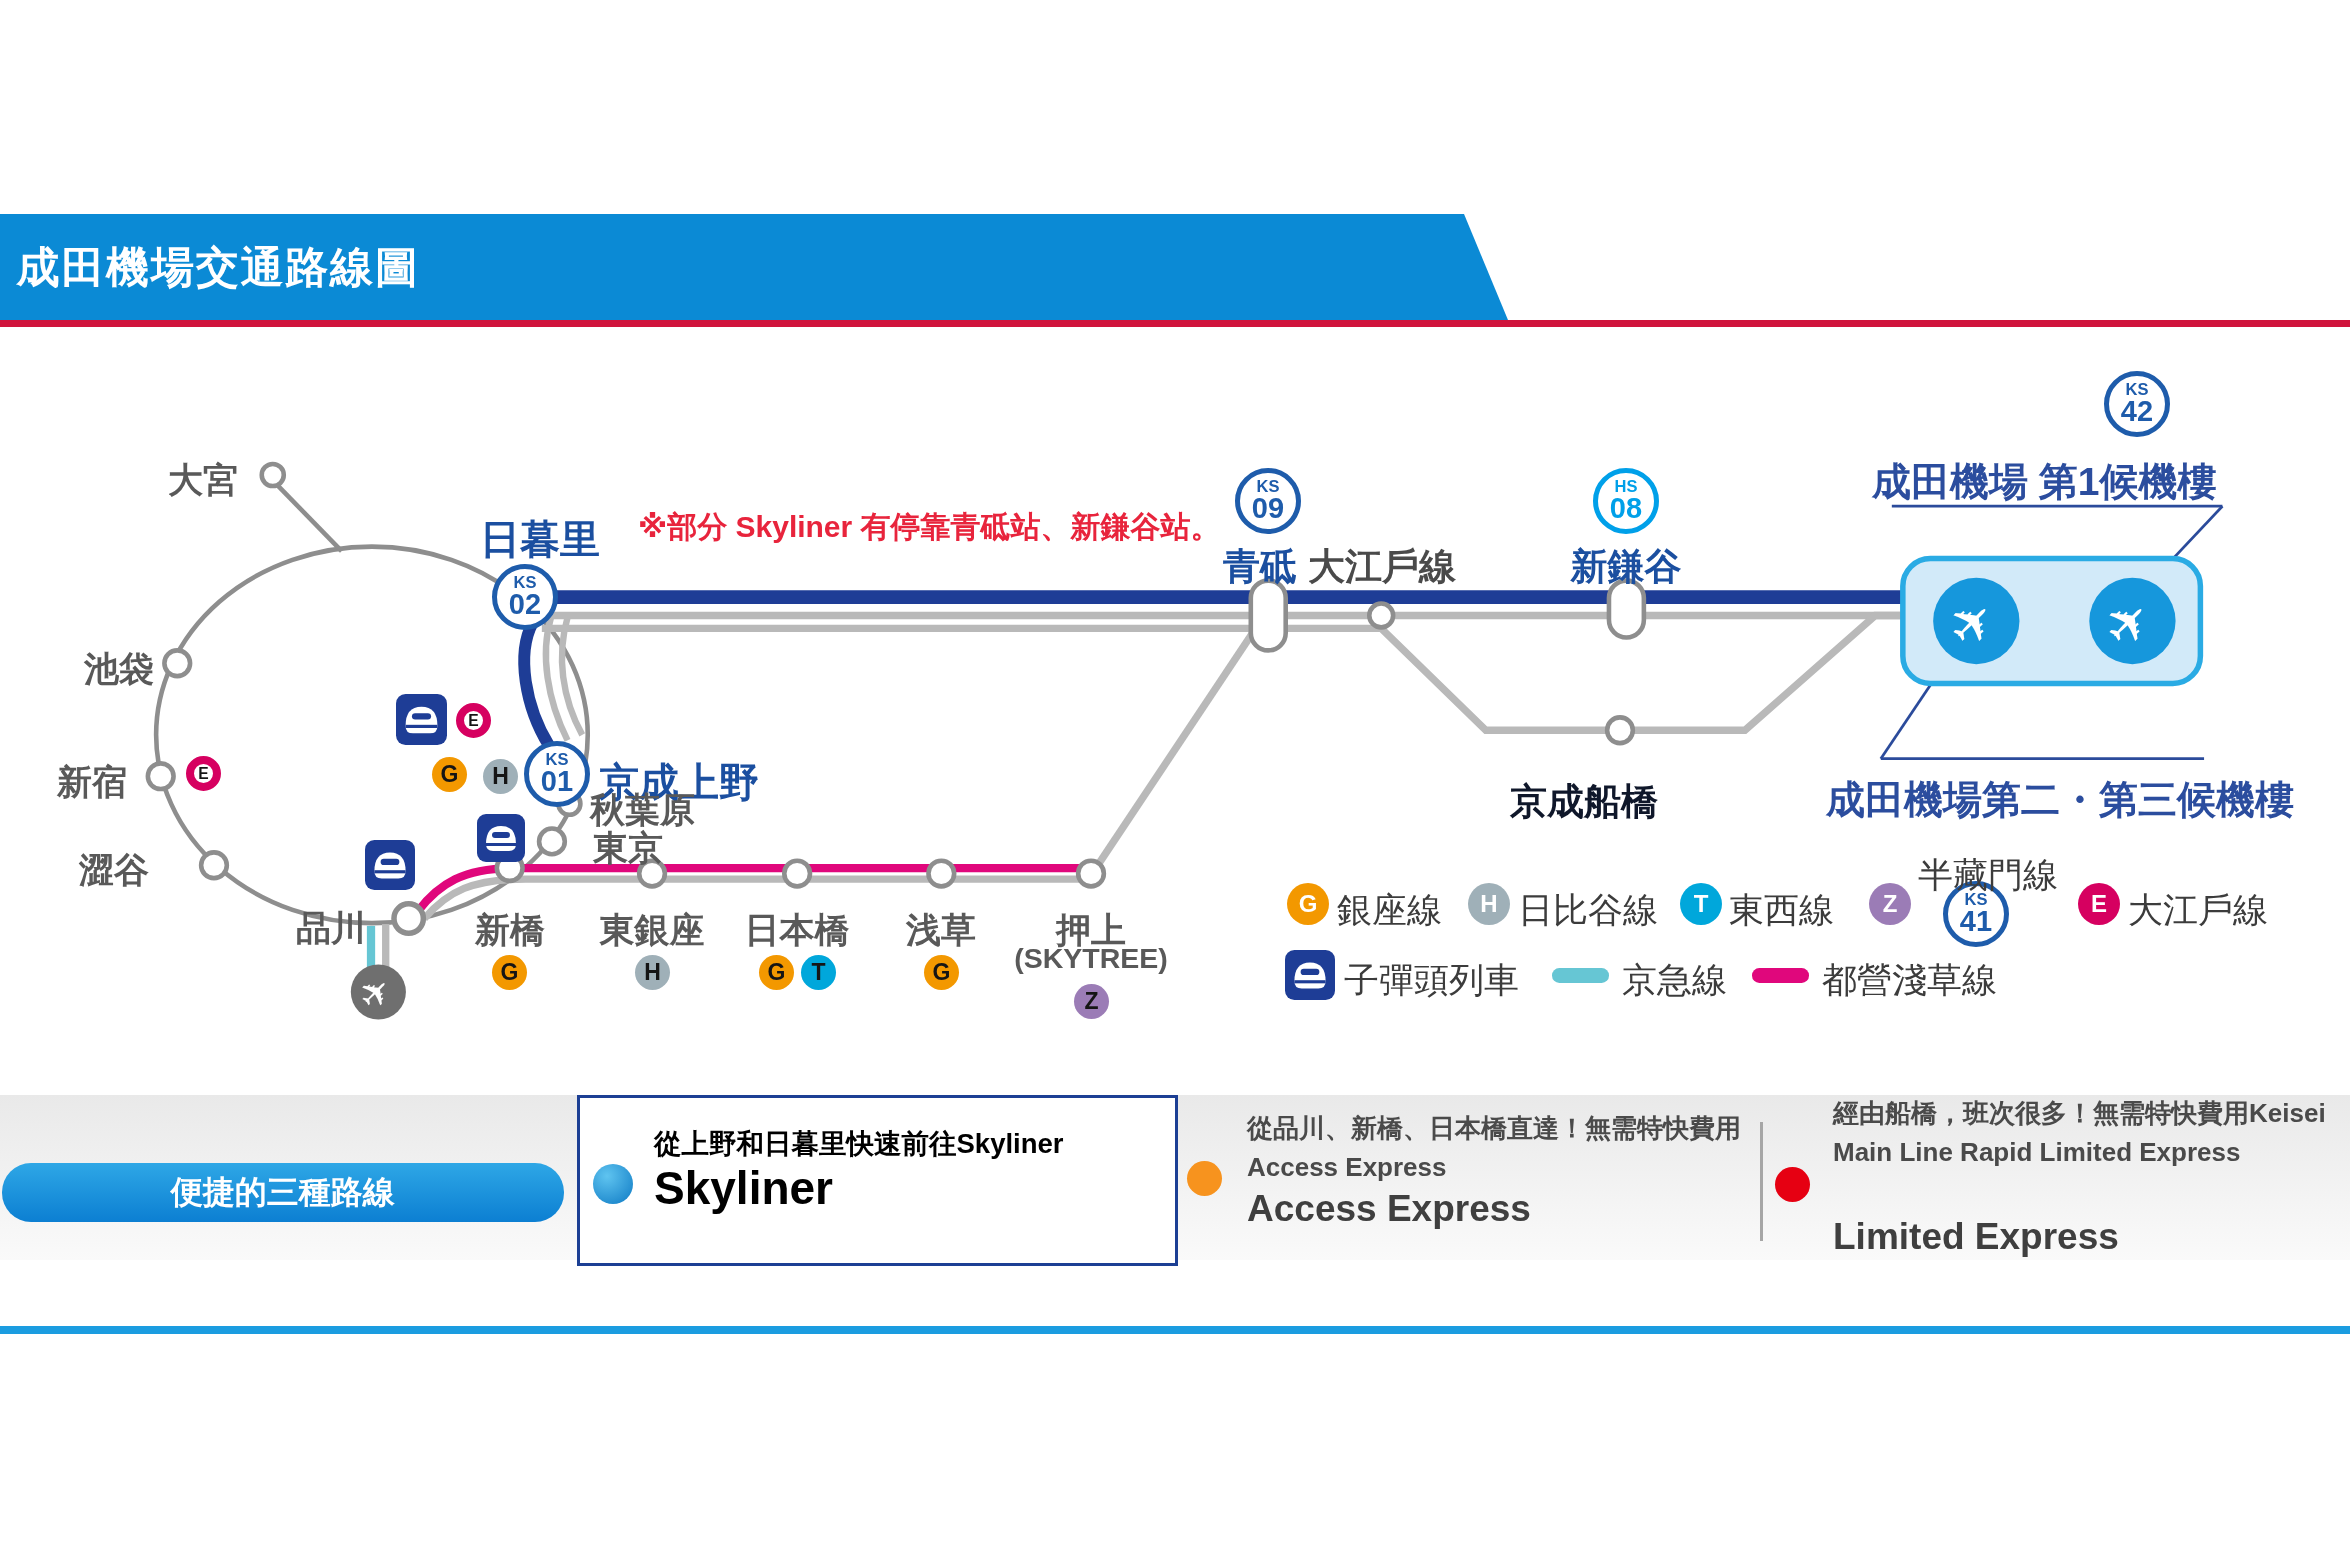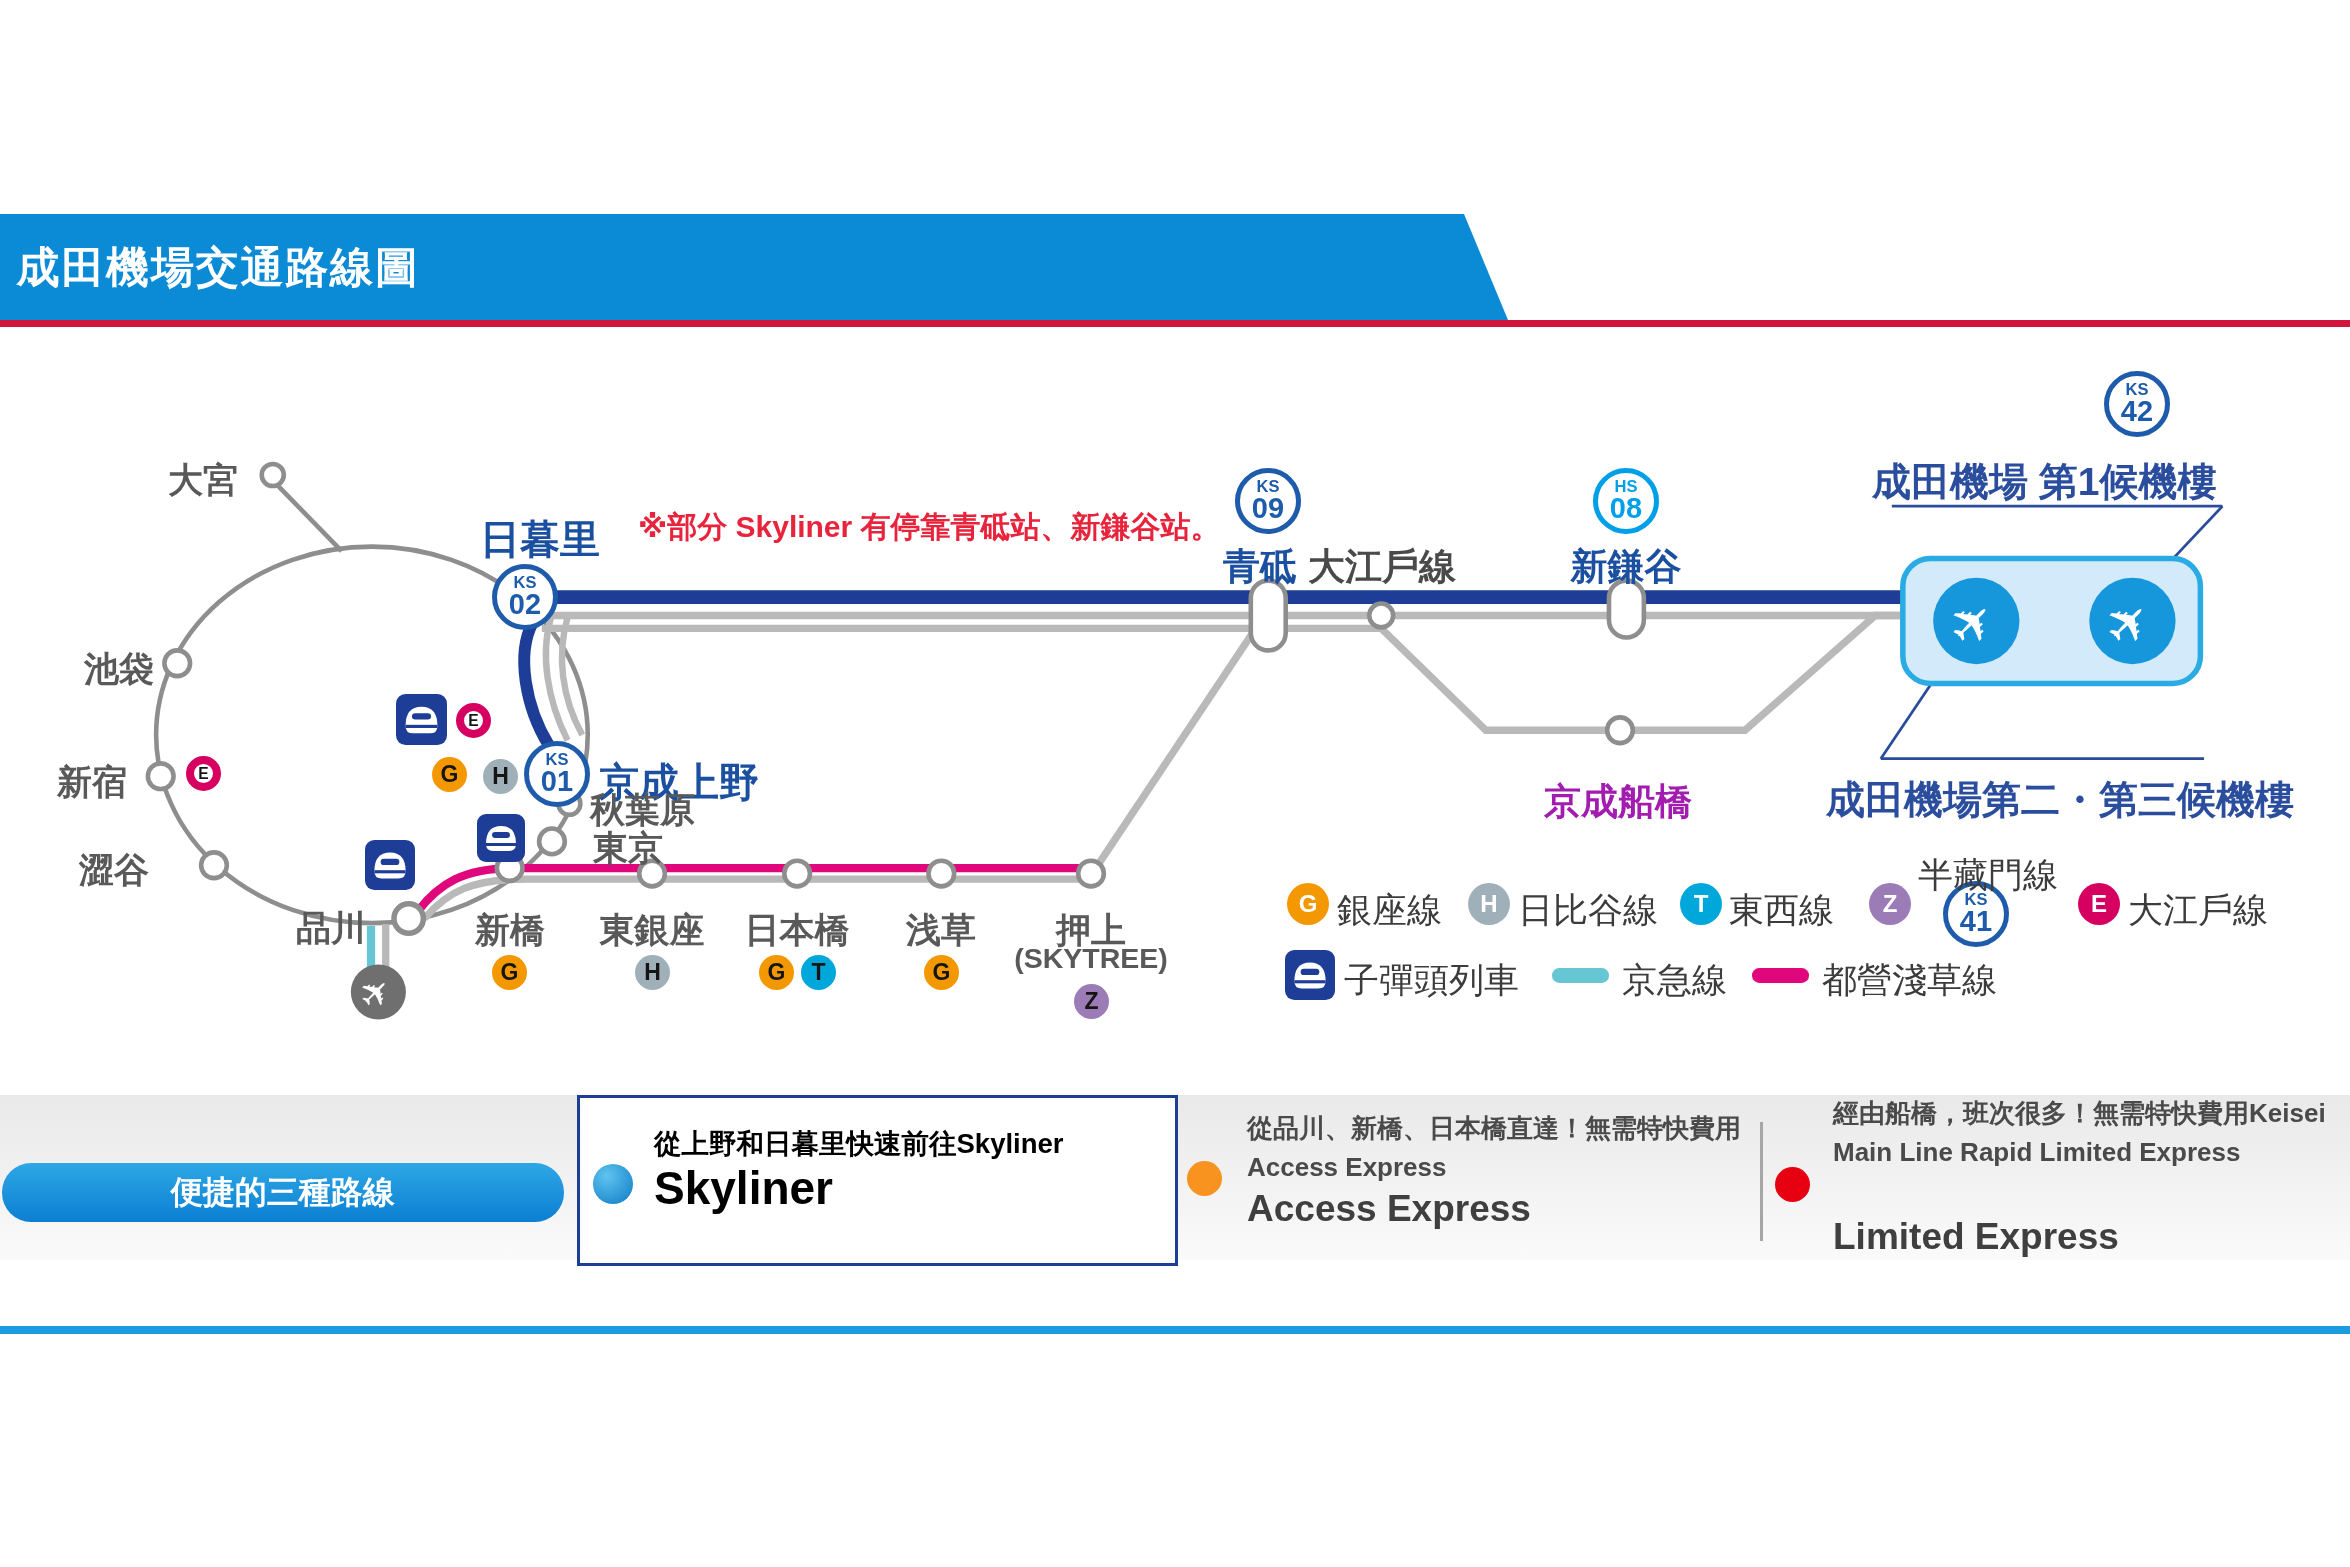--- a/index.html
+++ b/index.html
@@ -168,21 +168,21 @@
   <div class="abs lbl gray" style="left:593px;top:825px">東京</div>
   <div class="abs lbl gray ctr" style="left:510px;top:907px">新橋</div>
   <div class="abs lbl gray ctr" style="left:652px;top:907px">東銀座</div>
   <div class="abs lbl gray ctr" style="left:797px;top:907px">日本橋</div>
   <div class="abs lbl gray ctr" style="left:941px;top:907px">浅草</div>
   <div class="abs lbl gray ctr" style="left:1091px;top:907px">押上</div>
   <div class="abs lbl gray ctr" style="left:1091px;top:942px;font-size:28.5px">(SKYTREE)</div>
   <div class="abs lbl blue ctr" style="left:1260px;top:542px;font-size:37px">青砥</div>
   <div class="abs lbl" style="left:1308px;top:542px;font-size:37px;color:#4a4a4a">大江戶線</div>
   <div class="abs lbl blue ctr" style="left:1626px;top:542px;font-size:37px">新鎌谷</div>
-  <div class="abs lbl ctr" style="left:1618px;top:777px;font-size:37px;color:#a21caf">京成船橋</div>
+  <div class="abs lbl ctr" style="left:1584px;top:777px;font-size:37px;color:#0f172a">京成船橋</div>
   <div class="abs lbl" style="left:1872px;top:455px;font-size:39px;color:#2b4d9e">成田機場 第1候機樓</div>
   <div class="abs lbl" style="left:1826px;top:773px;font-size:39px;color:#2b4d9e">成田機場第二・第三候機樓</div>
 
   <div class="abs ring" style="left:186px;top:756px">E</div>
   <div class="abs ring" style="left:456px;top:703px">E</div>
   <div class="abs mb" style="left:432px;top:757px;background:#f39800">G</div>
   <div class="abs mb" style="left:483px;top:759px;background:#9fb0b8">H</div>
   <div class="abs mb" style="left:492px;top:955px;background:#f39800">G</div>
   <div class="abs mb" style="left:635px;top:955px;background:#9fb0b8">H</div>
   <div class="abs mb" style="left:759px;top:955px;background:#f39800">G</div>

